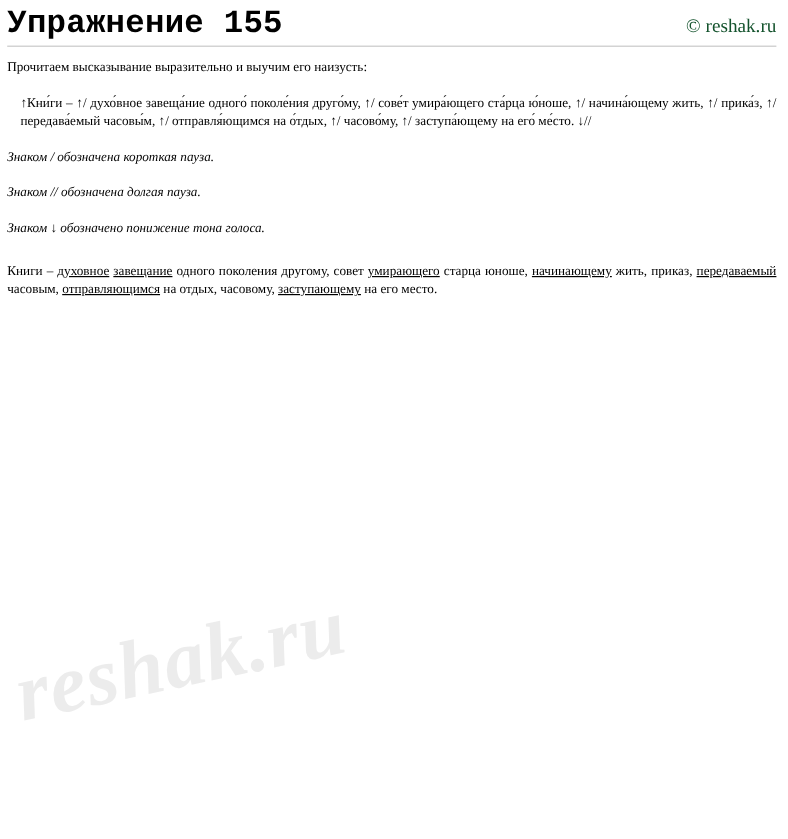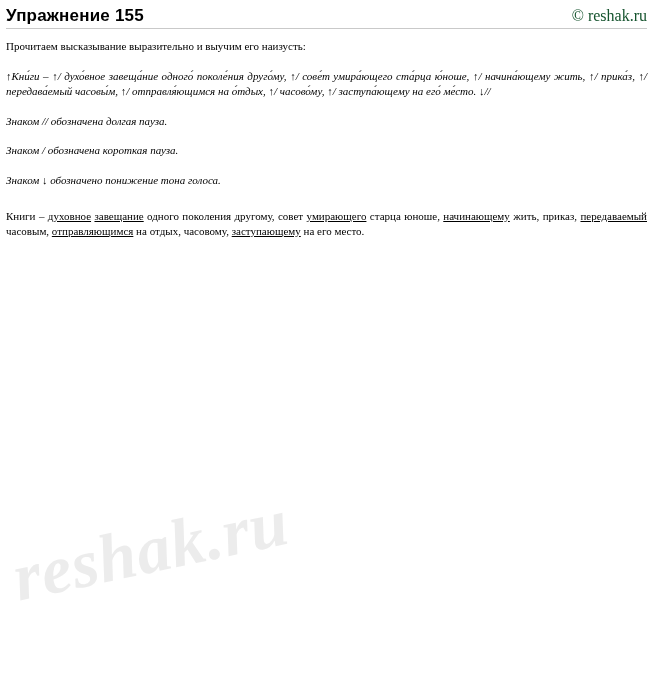--- a/index.html
+++ b/index.html
@@ -22,23 +22,23 @@
     box-sizing: border-box;
     padding: 6px 10px 0 6px;
   }
   .header-row {
     display: flex;
     align-items: baseline;
     justify-content: space-between;
     margin-bottom: 2px;
   }
   .title {
-    font-size: 17px;
+    font-size: 27px;
     font-weight: bold;
-    font-family: Liberation Sans, sans-serif;
+    font-family: Liberation Mono, monospace;
     letter-spacing: 0.2px;
   }
   .site {
     font-size: 16px;
     color: #14532d;
     font-family: "Liberation Serif", serif;
     white-space: nowrap;
   }
   .rule {
     height: 1px;
@@ -52,21 +52,21 @@
     text-align: justify;
   }
   .intro {
     font-style: normal;
   }
   .poem {
     text-align: justify;
     text-justify: inter-word;
   }
   .ital {
-    font-style: italic;
+    margin-left: 11px;
   }
   .note {
     font-style: italic;
   }
   .u {
     text-decoration: underline;
   }
   .last-block p {
     margin-bottom: 0;
     text-align: justify;
@@ -105,22 +105,22 @@
     <div class="header-row">
       <div class="title">Упражнение 155</div>
       <div class="site">© reshak.ru</div>
     </div>
     <div class="rule"></div>
 
     <p class="intro">Прочитаем высказывание выразительно и выучим его наизусть:</p>
 
     <p class="poem ital">↑Кни́ги – ↑/ духо́вное завеща́ние одного́ поколе́ния друго́му, ↑/ сове́т умира́ющего ста́рца ю́ноше, ↑/ начина́ющему жить, ↑/ прика́з, ↑/ передава́емый часовы́м, ↑/ отправля́ющимся на о́тдых, ↑/ часово́му, ↑/ заступа́ющему на его́ ме́сто. ↓//</p>
 
+    <p class="note">Знаком / обозначена короткая пауза.</p>
     <p class="note">Знаком // обозначена долгая пауза.</p>
-    <p class="note">Знаком / обозначена короткая пауза.</p>
     <p class="note">Знаком ↓ обозначено понижение тона голоса.</p>
 
 
     <div class="last-block">
       <p>
         <span>Книги – </span><span class="u">духовное</span><span> </span><span class="u">завещание</span><span> одного поколения другому, совет </span><span class="u">умирающего</span><span> старца юноше, </span><span class="u">начинающему</span><span> жить, приказ, </span><span class="u">передаваемый</span><span> часовым, </span><span class="u">отправляющимся</span><span> на отдых, часовому, </span><span class="u">заступающему</span><span> на его место.</span>
       </p>
     </div>
   </div>
 </div>

